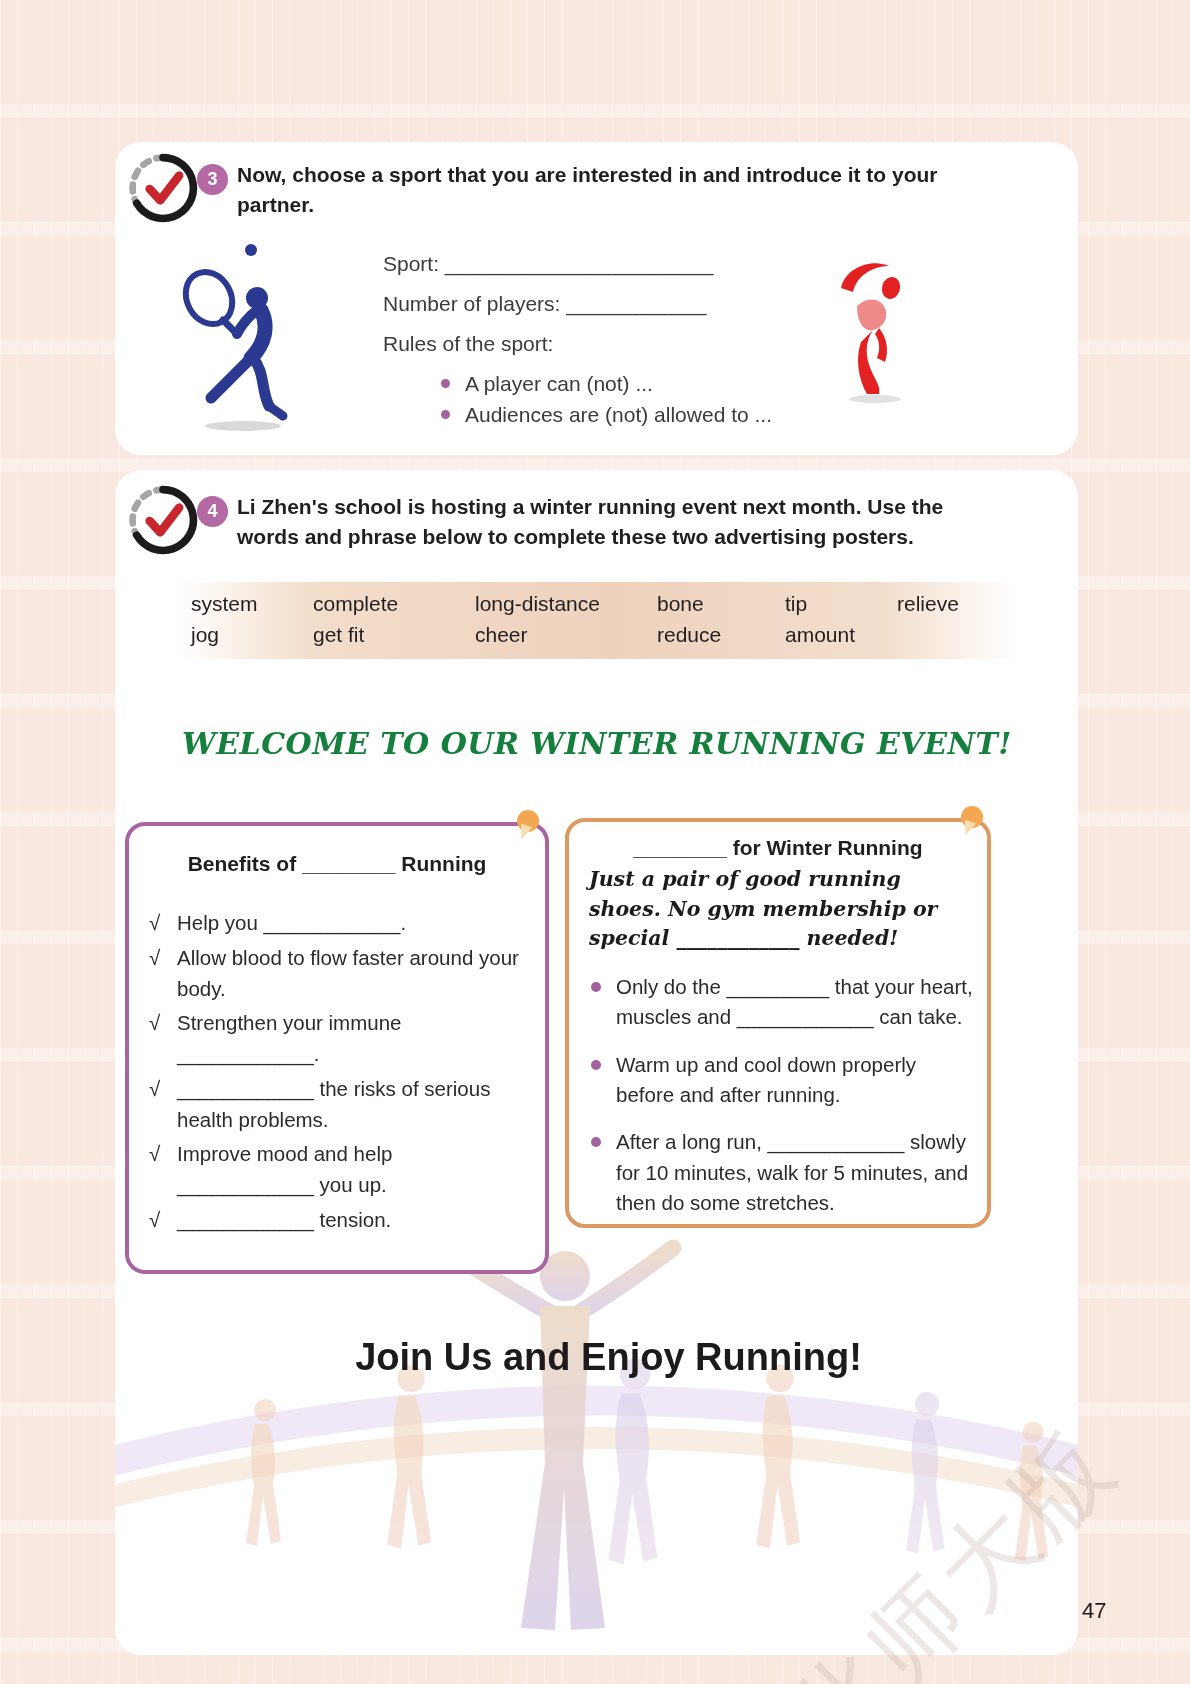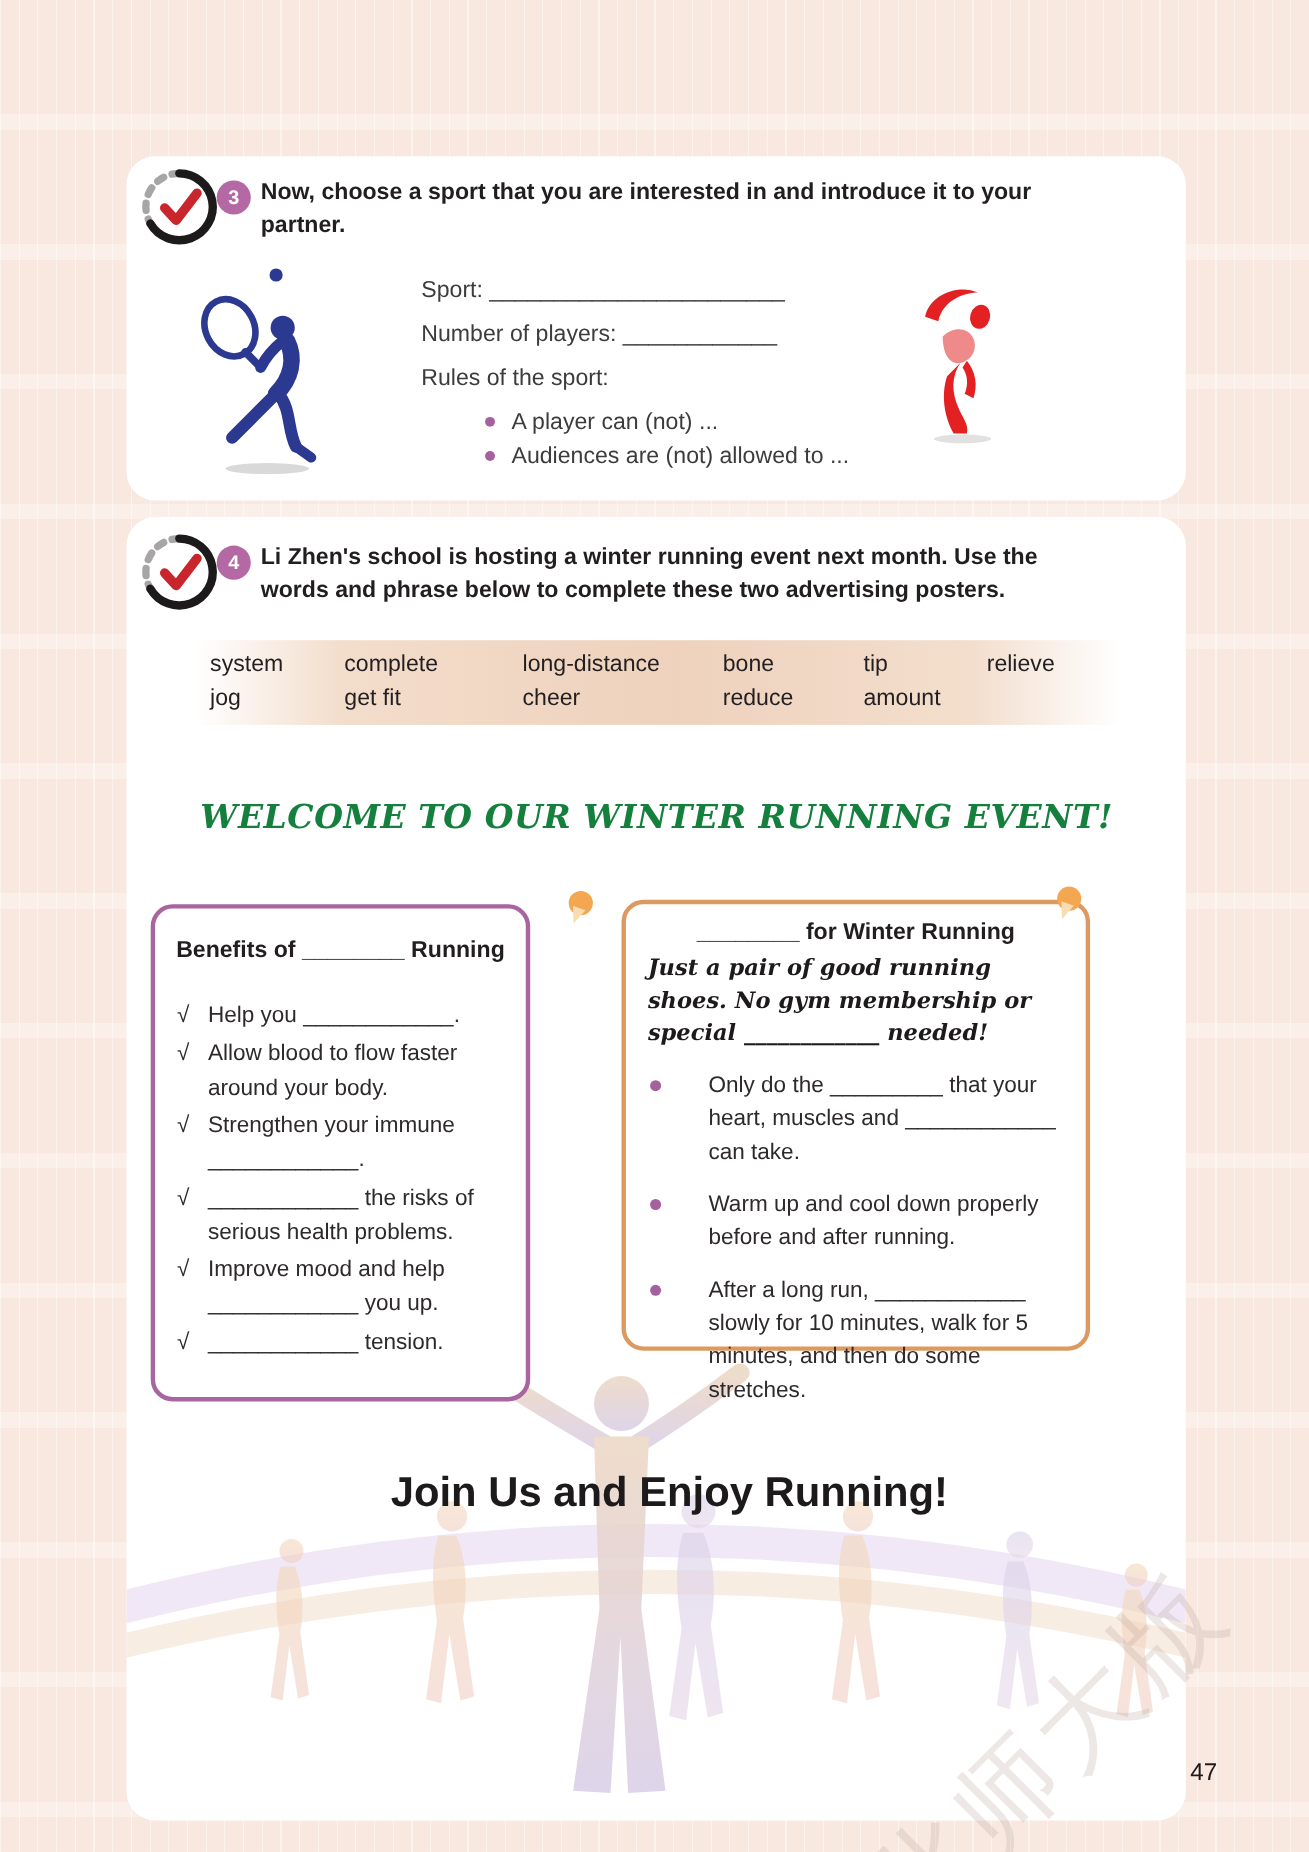--- a/index.html
+++ b/index.html
@@ -35,39 +35,39 @@
 
   .wordbank{position:absolute; left:62px; top:112px; width:842px; padding:9px 0 11px 14px; box-sizing:border-box;
     background:linear-gradient(90deg, rgba(246,227,212,0) 0%, #f3ddcb 16%, #eed2bd 52%, #f3decd 84%, rgba(250,240,232,0) 100%);
     display:grid; grid-template-columns:122px 162px 182px 128px 112px auto; row-gap:5px;
     font-size:21px; line-height:26px; color:#231f20;}
   .welcome{position:absolute; left:58px; top:256px; width:848px; text-align:center;
     font-family:"DejaVu Serif", serif; font-style:italic; font-weight:bold; font-size:30px;
     letter-spacing:0.5px; color:#15803d;}
 
   .poster{position:absolute; background:#fff; border-radius:20px; z-index:1; box-sizing:border-box;}
-  .pleft{left:22px; top:352px; width:345px; height:452px; border:4px solid #a8659f;}
+  .pleft{left:10px; top:352px; width:424px; height:452px; border:4px solid #a8659f;}
   .pright{left:450px; top:348px; width:426px; height:410px; border:4px solid #dc9a62;}
   .pin{position:absolute; z-index:2; width:22px; height:22px; border-radius:50%; background:#f2a750;}
   .pin::before{content:""; position:absolute; left:1px; top:15px; width:0; height:0;
     border-left:6px solid transparent; border-right:6px solid transparent; border-top:15px solid #f7ddb0;
     transform:rotate(20deg);}
   .pinL{left:402px; top:340px;}
   .pinR{left:846px; top:336px;}
 
   .ptitle{text-align:center; font-weight:bold; font-size:21px; color:#221e1f;}
   .pleft .ptitle{margin-top:26px;}
   .pright .ptitle{margin-top:14px;}
   .plist{margin:32px 14px 0 20px;}
   .pitem{display:flex; font-size:20.5px; line-height:1.5; margin-bottom:4px; color:#2e2a2b;}
   .chk{flex:0 0 18px; margin-right:10px;}
   .intro{font-family:"DejaVu Serif", serif; font-style:italic; font-weight:bold; font-size:20.5px;
     line-height:1.45; margin:5px 16px 0 20px; color:#1d1a1b;}
   .pbullets{margin:18px 12px 0 22px;}
-  .pbullet{display:flex; font-size:20.5px; line-height:1.48; margin-bottom:17px; color:#2e2a2b;gap:28px;}
+  .pbullet{display:flex; font-size:20.5px; line-height:1.48; margin-bottom:17px; color:#2e2a2b;}
   .dot2{flex:0 0 10px; width:10px; height:10px; border-radius:50%; background:#a5609e; margin:10px 15px 0 0;}
 
   .join{position:absolute; left:0; top:866px; width:100%; text-align:center; font-size:38px;
     font-weight:bold; z-index:2; color:#1d1a1b;padding-left:12px;}
   .sil{position:absolute; left:0; top:688px; width:963px; height:497px; z-index:0;}
 
   .watermark{position:absolute; left:855px; top:1655px; font-size:95px; font-family:"DejaVu Serif", serif;
     color:rgba(185,165,155,0.25); transform:rotate(-45deg); transform-origin:0 100%;
     z-index:5; pointer-events:none; white-space:nowrap; letter-spacing:8px;}
   .pagenum{position:absolute; left:1082px; top:1598px; font-size:22px; font-weight:normal; z-index:6; color:#1d1a1b;}

